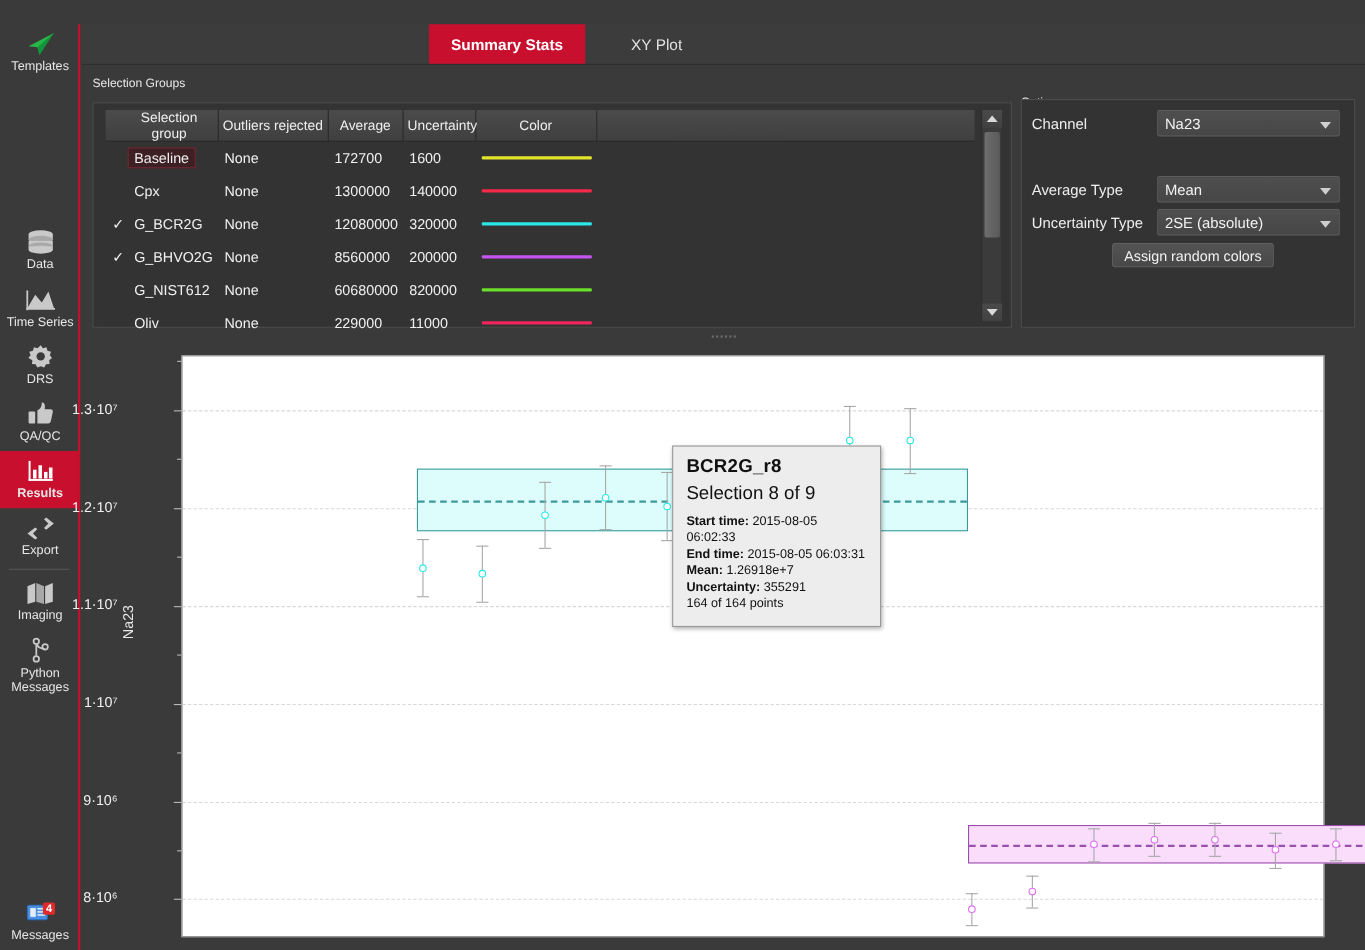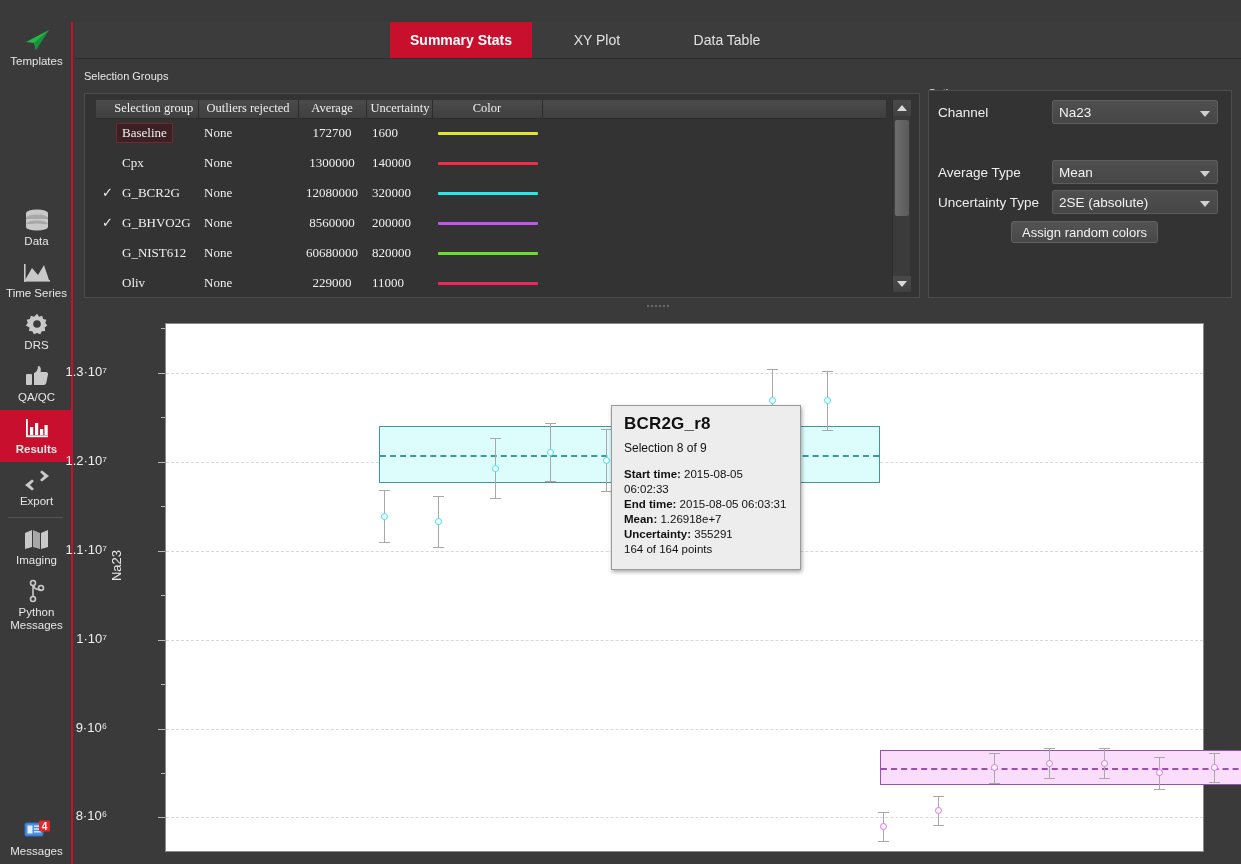--- a/index.html
+++ b/index.html
@@ -72,21 +72,21 @@
     position: absolute; font-size: 11px; color: #e8e8e8;
   }
   #sg-label { left: 84px; top: 70px; }
   #opt-label { left: 928px; top: 87px; }
 
   .sg-frame {
     position: absolute; left: 84px; top: 93px; width: 836px; height: 205px;
     border: 1px solid #4c4c4c; background: #333;
   }
   .tbl-wrap { position: absolute; left: 96px; top: 100px; width: 812px; height: 192px; background: #333; }
-  table.sg { border-collapse: collapse; width: 790px; table-layout: fixed; font-family: Liberation Serif, serif; }
+  table.sg { border-collapse: collapse; width: 790px; table-layout: fixed; }
   table.sg th {
     background: linear-gradient(#4b4b4b, #3f3f3f);
     border-right: 1px solid #2c2c2c; border-bottom: 1px solid #2c2c2c;
     font-weight: normal; font-size: 12.5px; color: #eee;
     height: 18px; padding: 0 4px;
   }
   table.sg td {
     height: 30px; font-size: 13px; color: #f0f0f0;
     padding: 0 6px; border: none; vertical-align: middle;
   }
@@ -94,21 +94,21 @@
   .col-name  { width: 88px; }
   .col-out   { width: 100px; }
   .col-avg   { width: 68px; text-align: right; }
   .col-unc   { width: 66px; }
   .col-color { width: 110px; }
   td.c-name { padding-left: 4px; }
   td.c-name .cellbox { display: inline-block; padding: 2px 6px; }
   td.c-name.focused .cellbox {
     background: #3d2024; border: 1px solid #6e2a32; padding: 1px 5px;
   }
-  td.c-avg { text-align: center; }
+  td.c-avg { text-align: left; }
   .colorline { display: block; height: 3px; width: 100px; border-radius: 1px; }
   .chk { color: #e6e6e6; font-size: 13px; }
 
   .vscroll {
     position: absolute; left: 892px; top: 100px; width: 18px; height: 192px;
     background: #3b3b3b; border-left: 1px solid #2d2d2d;
   }
   .vs-btn {
     position: absolute; left: 0; width: 18px; height: 16px;
     background: linear-gradient(#4a4a4a,#414141);
@@ -185,21 +185,21 @@
   .ecap { position: absolute; width: 11px; height: 1px; background: #a8a8a8; }
 
   
   .tooltip {
     position: absolute; left: 611px; top: 405px; width: 190px;
     background: #ededed; border: 1px solid #9a9a9a;
     padding: 10px 12px 12px; color: #111; font-size: 11.5px; line-height: 15px;
     box-shadow: 1px 2px 4px rgba(0,0,0,.35);
   }
   .tt-title { font-size: 17px; font-weight: bold; margin-bottom: 10px; letter-spacing: .2px; }
-  .tt-sel { margin-bottom: 11px; font-size: 12px; }
+  .tt-sel { margin-bottom: 11px; font-size: 17px; }
   .tt-line b { font-weight: bold; }
 </style>
 </head>
 <body>
 
 <div id="app">
 
 
   <div class="sidebar">
 
@@ -321,21 +321,20 @@
         </svg>
       </div>
       <div class="side-label">Messages</div>
     </div>
   </div>
 
   <div class="tabbar">
     <div class="tabs-inner">
       <div class="tab active">Summary Stats</div>
       <div class="tab">XY Plot</div>
-      <div class="tab">Data Table</div>
     </div>
   </div>
 
   <div class="panel-label" id="sg-label">Selection Groups</div>
   <div class="sg-frame"></div>
 
   <div class="tbl-wrap">
     <table class="sg">
       <colgroup>
         <col class="col-check">

